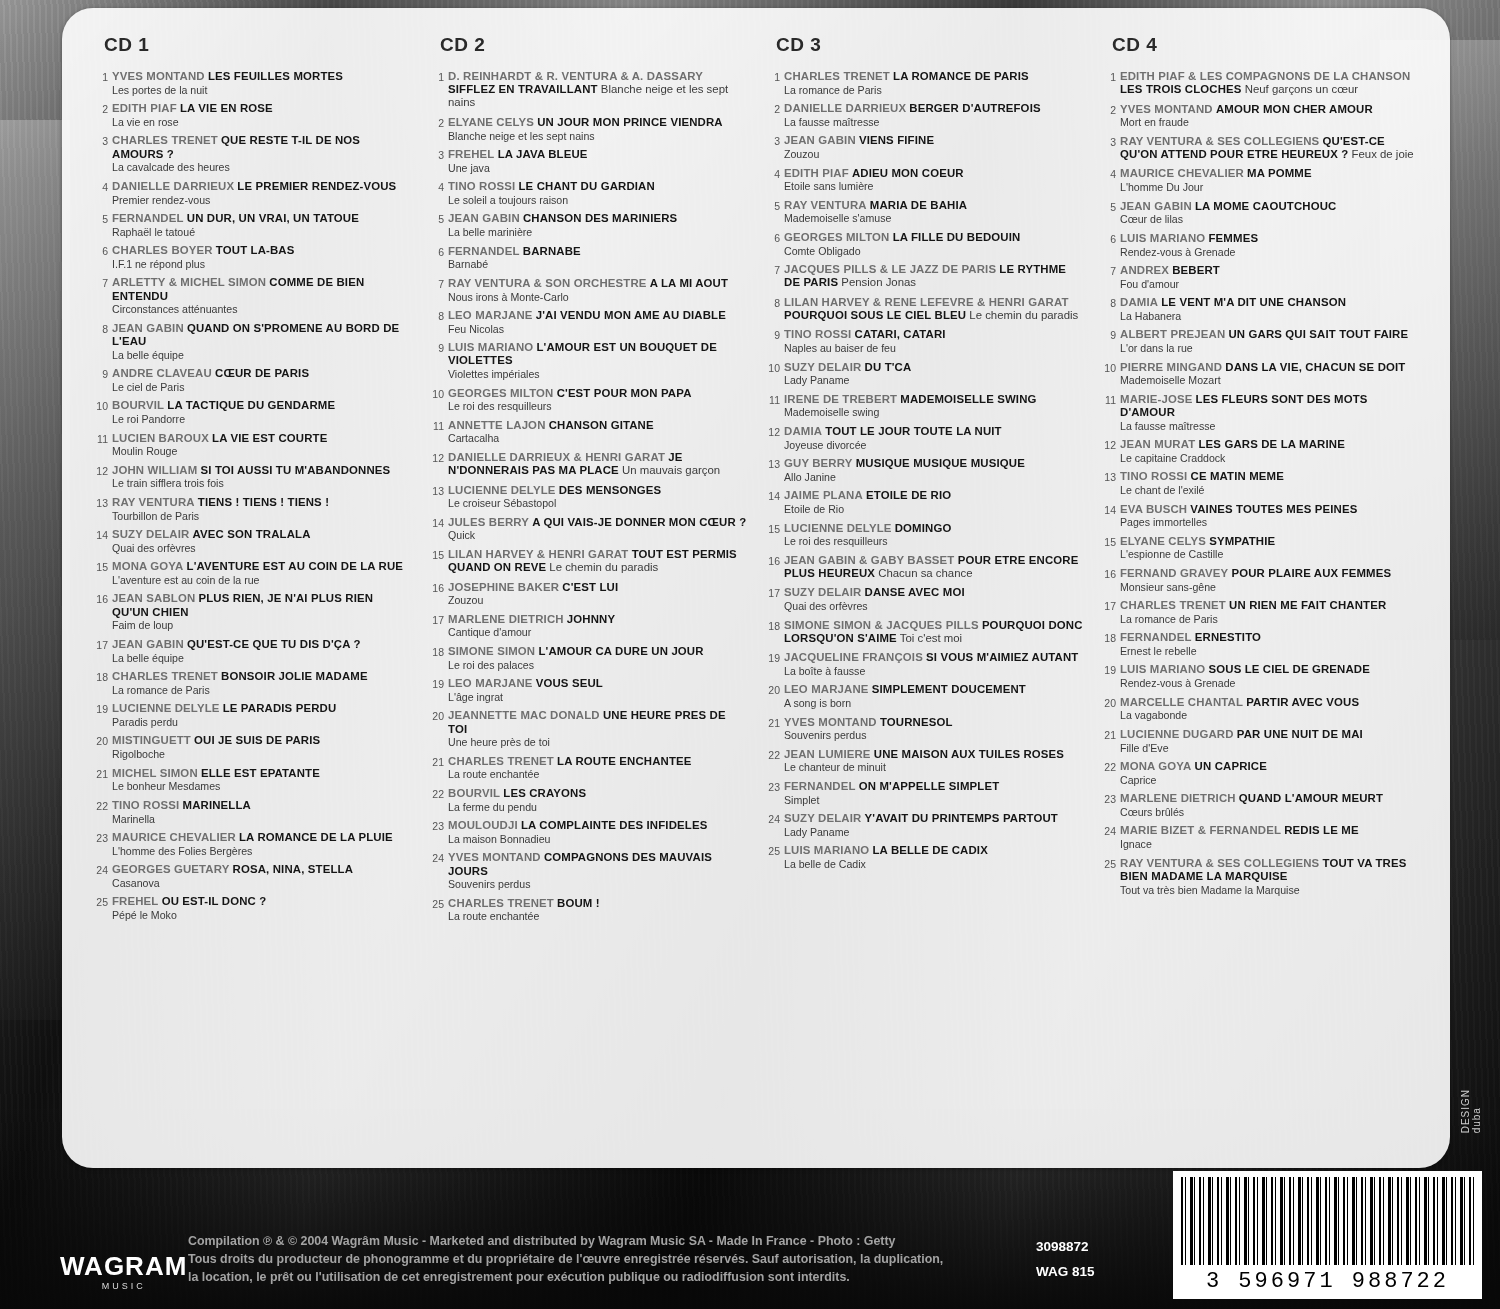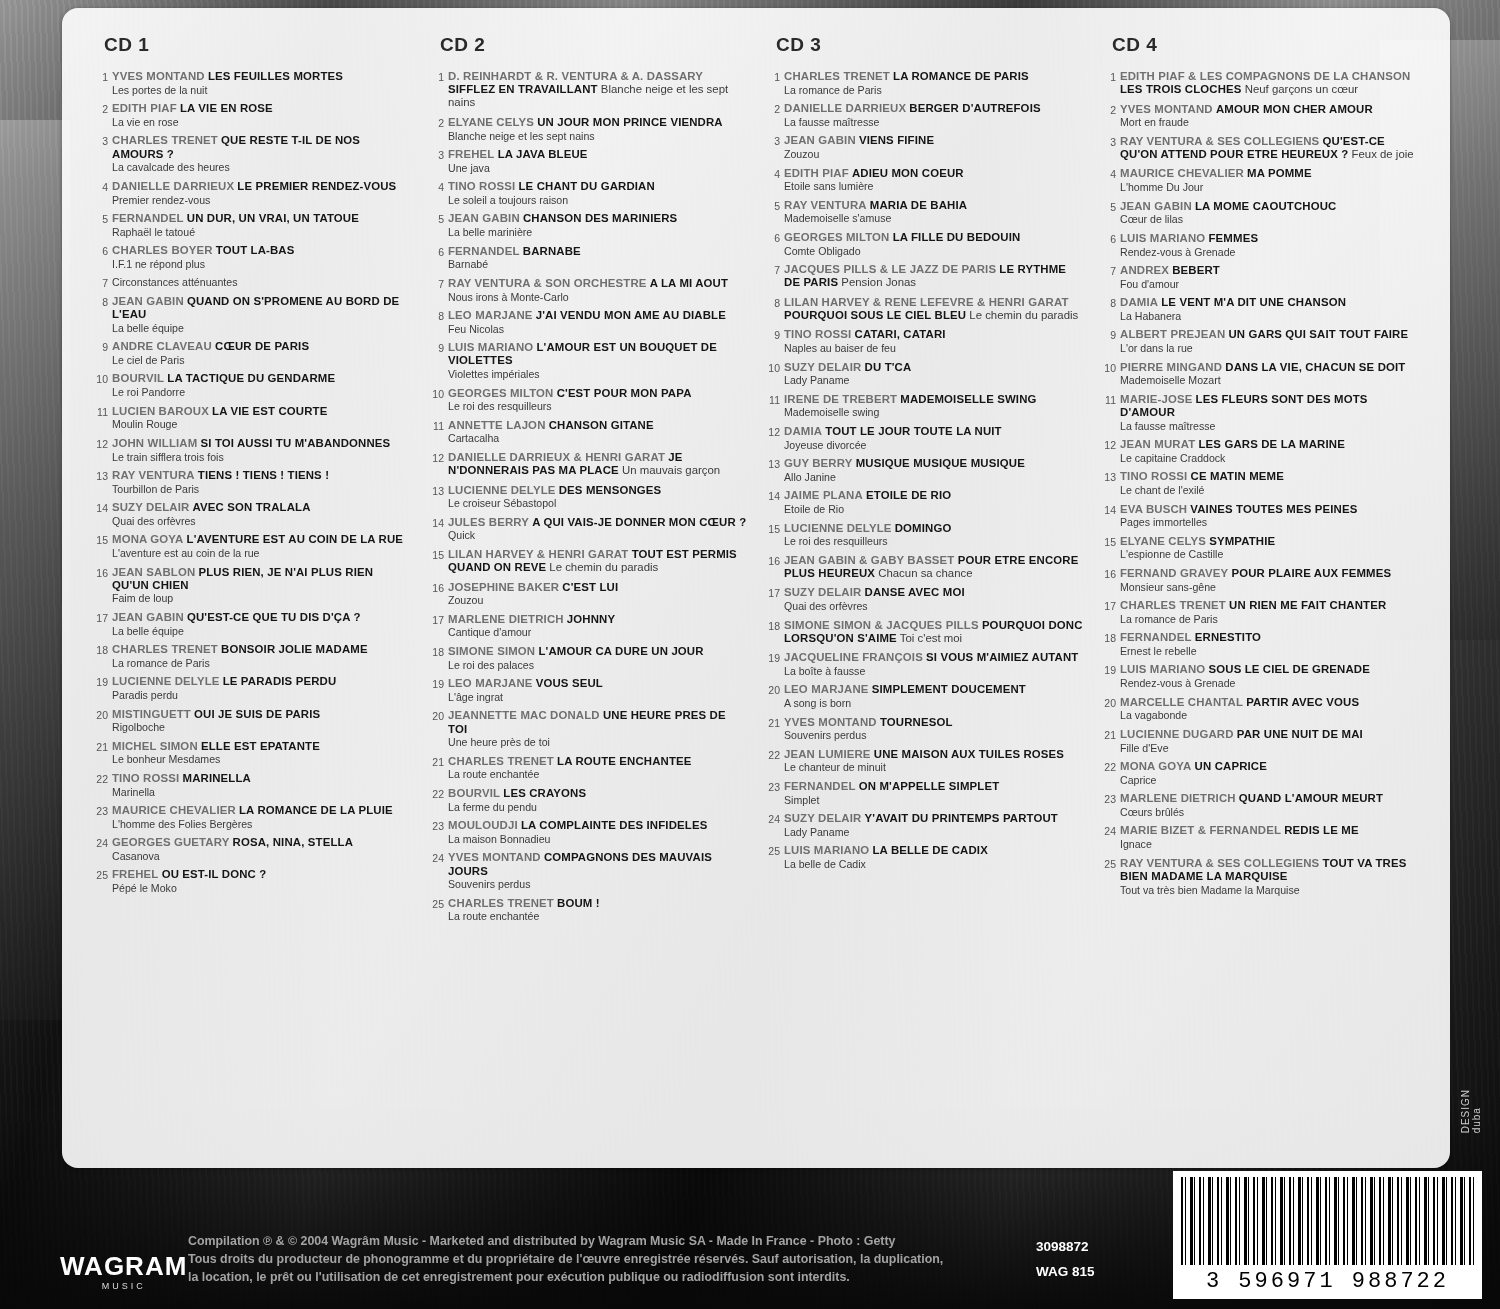--- a/index.html
+++ b/index.html
@@ -45,21 +45,21 @@
   }
 
   
   #tracklist-panel {
     position: absolute;
     left: 62px;
     top: 8px;
     width: 1388px;
     height: 1160px;
     background: rgba(255,255,255,0.90);
-    border-radius: 16px;
+    border-radius: 31px;
     box-shadow: 0 1px 4px rgba(0,0,0,.35);
   }
 
   #columns {
     position: absolute;
     inset: 0;
     display: flex;
     padding: 26px 16px 10px 28px;
     box-sizing: border-box;
   }
@@ -238,20 +238,21 @@
           <div class="line1"><span class="artist">FERNANDEL</span> <span class="title">UN DUR, UN VRAI, UN TATOUE</span></div>
           <div class="line2">Raphaël le tatoué</div>
         </div>
         <div class="track">
           <span class="num">6</span>
           <div class="line1"><span class="artist">CHARLES BOYER</span> <span class="title">TOUT LA-BAS</span></div>
           <div class="line2">I.F.1 ne répond plus</div>
         </div>
         <div class="track">
           <span class="num">7</span>
+          <div class="line1"><span class="artist">ARLETTY &amp; MICHEL SIMON</span> <span class="title">COMME DE BIEN ENTENDU</span></div>
           <div class="line2">Circonstances atténuantes</div>
         </div>
         <div class="track">
           <span class="num">8</span>
           <div class="line1"><span class="artist">JEAN GABIN</span> <span class="title">QUAND ON S'PROMENE AU BORD DE L'EAU</span></div>
           <div class="line2">La belle équipe</div>
         </div>
         <div class="track">
           <span class="num">9</span>
           <div class="line1"><span class="artist">ANDRE CLAVEAU</span> <span class="title">CŒUR DE PARIS</span></div>

